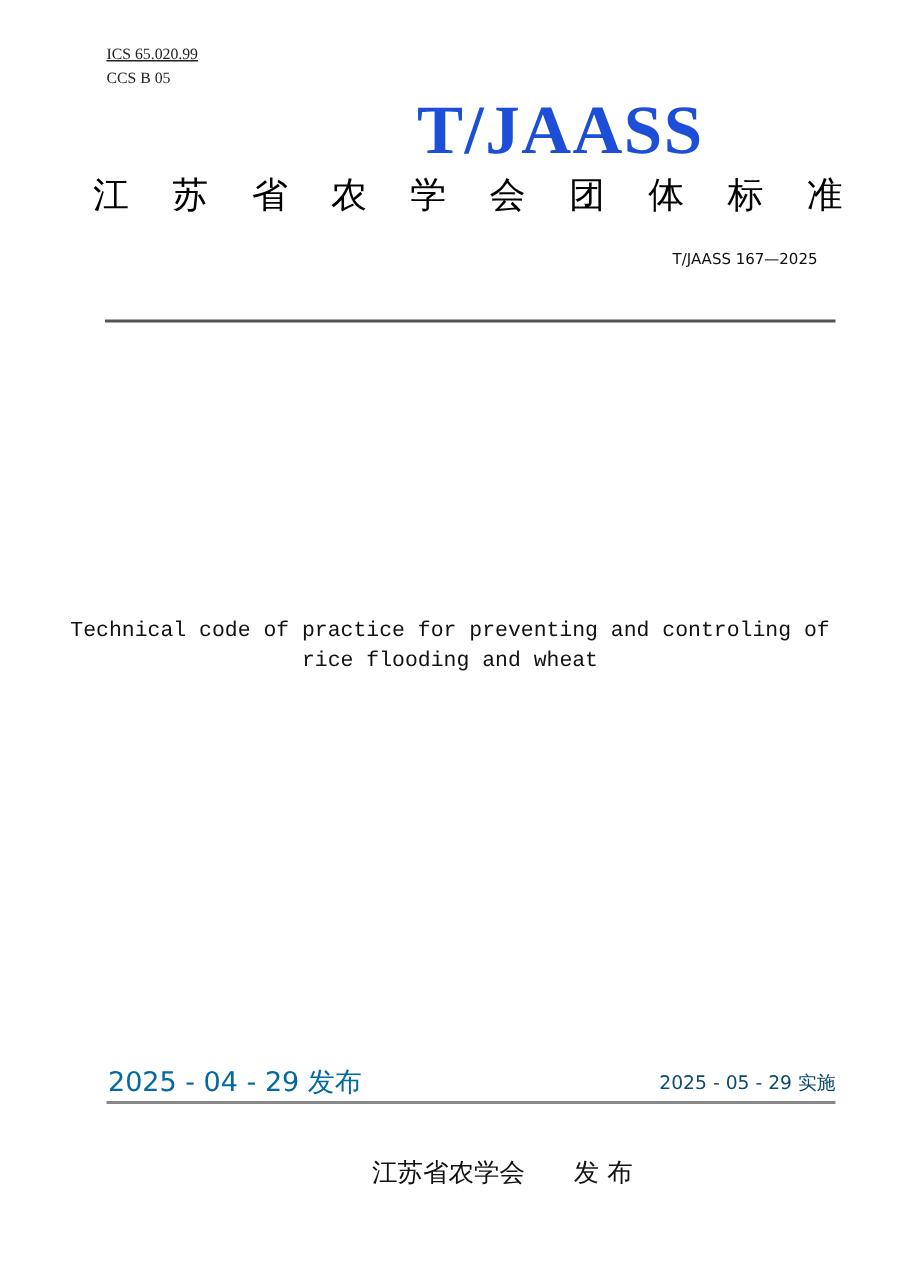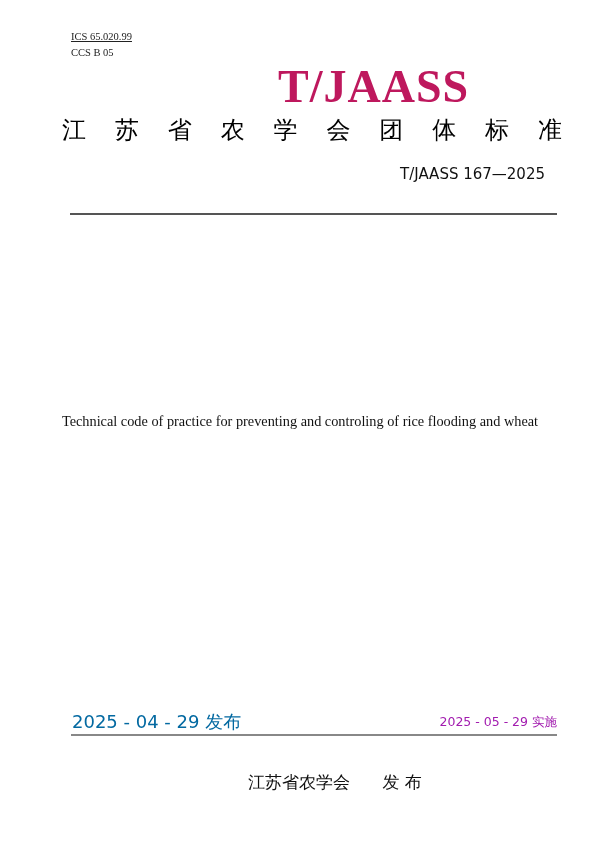--- a/index.html
+++ b/index.html
@@ -1,32 +1,32 @@
 <!DOCTYPE html>
 <html><head>
 <meta charset="utf-8">
 <style>
   html, body { margin: 0; padding: 0; background: #ffffff; }
   body { width: 600px; height: 849px; position: relative; overflow: hidden; color: #111; }
   .abs { position: absolute; }
   .cls { left: 71px; font-family: "Liberation Serif", serif; font-size: 10.5px; line-height: 13px; color: #222; }
   #ics { top: 30px; text-decoration: underline; }
   #ccs { top: 46px; }
-  #brand { left: 278px; top: 62px; font-family: "Liberation Serif", serif; font-weight: bold; font-size: 46px; line-height: 50px; letter-spacing: 1px; color: #be185d; text-align: right; }
+  #brand { left: 278px; top: 62px; font-family: "Liberation Serif", serif; font-weight: bold; font-size: 46px; line-height: 50px; letter-spacing: 1px; color: #1d4ed8; text-align: right; }
   #org-title { left: 62px; top: 114px; width: 500px; font-family: "DejaVu Sans", sans-serif; font-size: 24px; line-height: 32px; display: flex; justify-content: space-between; color: #000; }
-  #std-no { right: 55px; top: 166px; font-family: "DejaVu Sans", sans-serif; font-size: 15px; line-height: 16px; color: #111; }
+  #std-no { right: 55px; top: 166px; font-family: "DejaVu Sans", sans-serif; font-size: 10px; line-height: 16px; color: #111; }
   .hr { height: 1.5px; background: #555; }
   #hr-top { left: 70px; top: 213px; width: 487px; }
   #title-cn { left: 40px; top: 327px; width: 520px; text-align: center; font-family: "DejaVu Sans", sans-serif; font-size: 22px; line-height: 34px; color: #000; }
   #title-cn .l1 { display: block; white-space: pre; }
   #title-cn .l2 { display: block; }
-  #title-en { left: 40px; top: 411px; width: 520px; text-align: center; font-family: Liberation Serif, serif; font-size: 14.3px; line-height: 20px; color: #111; }
+  #title-en { left: 40px; top: 411px; width: 520px; text-align: center; font-family: Liberation Mono, monospace; font-size: 14.3px; line-height: 20px; color: #111; }
   #title-en span { display: block; }
   #pub-date { left: 72px; top: 713px; font-family: "DejaVu Sans", sans-serif; font-size: 18px; line-height: 18px; color: #0369a1; }
-  #impl-date { right: 43px; top: 713px; font-family: "DejaVu Sans", sans-serif; font-size: 12.5px; line-height: 18px; color: #a21caf; }
+  #impl-date { right: 43px; top: 713px; font-family: "DejaVu Sans", sans-serif; font-size: 12.5px; line-height: 18px; color: #0c4a6e; }
   #hr-bottom { left: 71px; top: 734px; width: 486px; height: 2px; background: #888; }
   #publisher { left: 232px; top: 773px; font-family: "DejaVu Sans", sans-serif; font-size: 17px; line-height: 18px; color: #111; white-space: pre; margin-left: 16px; }
 </style>
 </head>
 <body>
 
 <div class="abs cls" id="ics">ICS  65.020.99</div>
 <div class="abs cls" id="ccs">CCS  B 05</div>
 
 <div class="abs" id="brand">T/JAASS</div>

